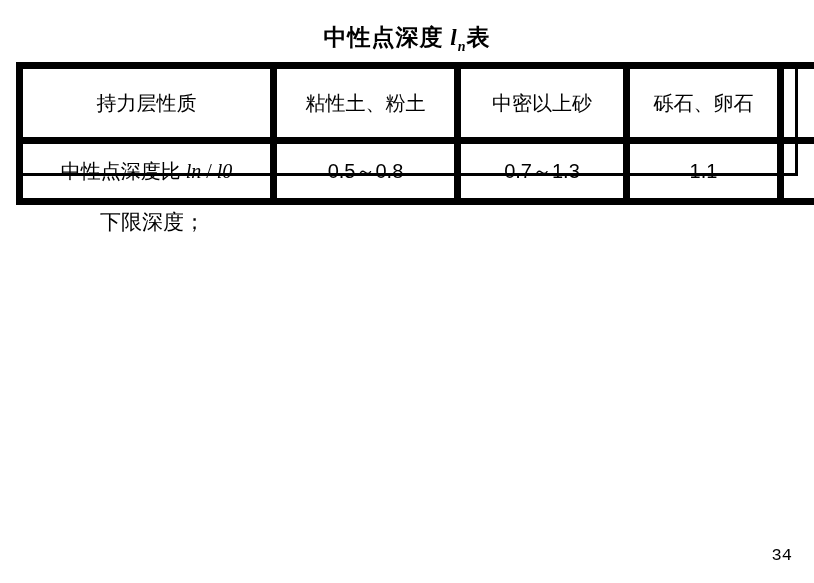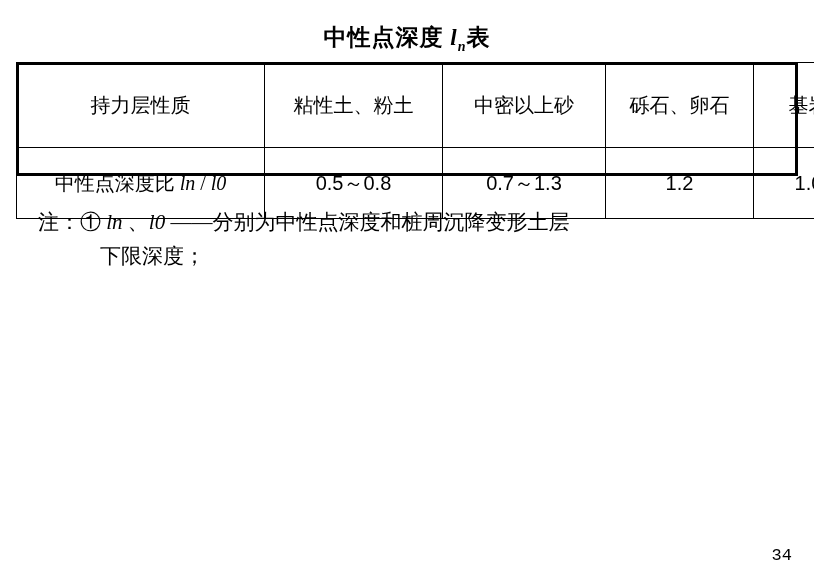--- a/index.html
+++ b/index.html
@@ -42,25 +42,25 @@
   }
   table.data {
     position: absolute;
     left: 16px;
     top: 62px;
     width: 782px;
     border-collapse: collapse;
     table-layout: fixed;
   }
   table.data td {
-    border: 1px solid #000000;
+    border: 7px solid #000000;
     text-align: center;
     vertical-align: middle;
     font-size: 20px;
-    padding: 12px 6px;
+    padding: 4px 6px;
     line-height: 1.25;
   }
   table.data tr.head td {
     height: 60px;
   }
   table.data tr.row td {
     height: 46px;
   }
   .outer-border {
     position: absolute;
@@ -125,27 +125,26 @@
       <td class="col1">持力层性质</td>
       <td class="col2">粘性土、粉土</td>
       <td class="col3">中密以上砂</td>
       <td class="col4">砾石、卵石</td>
       <td class="col5">基岩</td>
     </tr>
     <tr class="row">
       <td class="col1"><span>中性点深度比 </span><span class="ital">l</span><span class="ital sb">n</span><span> / </span><span class="ital">l</span><span class="ital sb">0</span></td>
       <td class="col2 num">0.5～0.8</td>
       <td class="col3 num">0.7～1.3</td>
-      <td class="col4 num">1.2</td>
+      <td class="col4 num">1.1</td>
       <td class="col5 num">1.0</td>
     </tr>
   </tbody>
     </table>
   <div class="outer-border"></div>
 
   <div class="notes">
-    <div class="note-line"><span>注：①  </span><span class="ital">l</span><span class="ital sb">n</span><span> 、</span><span class="ital">l</span><span class="ital sb">0</span><span> ——分别为中性点深度和桩周沉降变形土层</span></div>
     <div class="note-line indent1">下限深度；</div>
   </div>
 
   <div class="pagenum">34</div>
 
 </div>
 
 </body></html>

